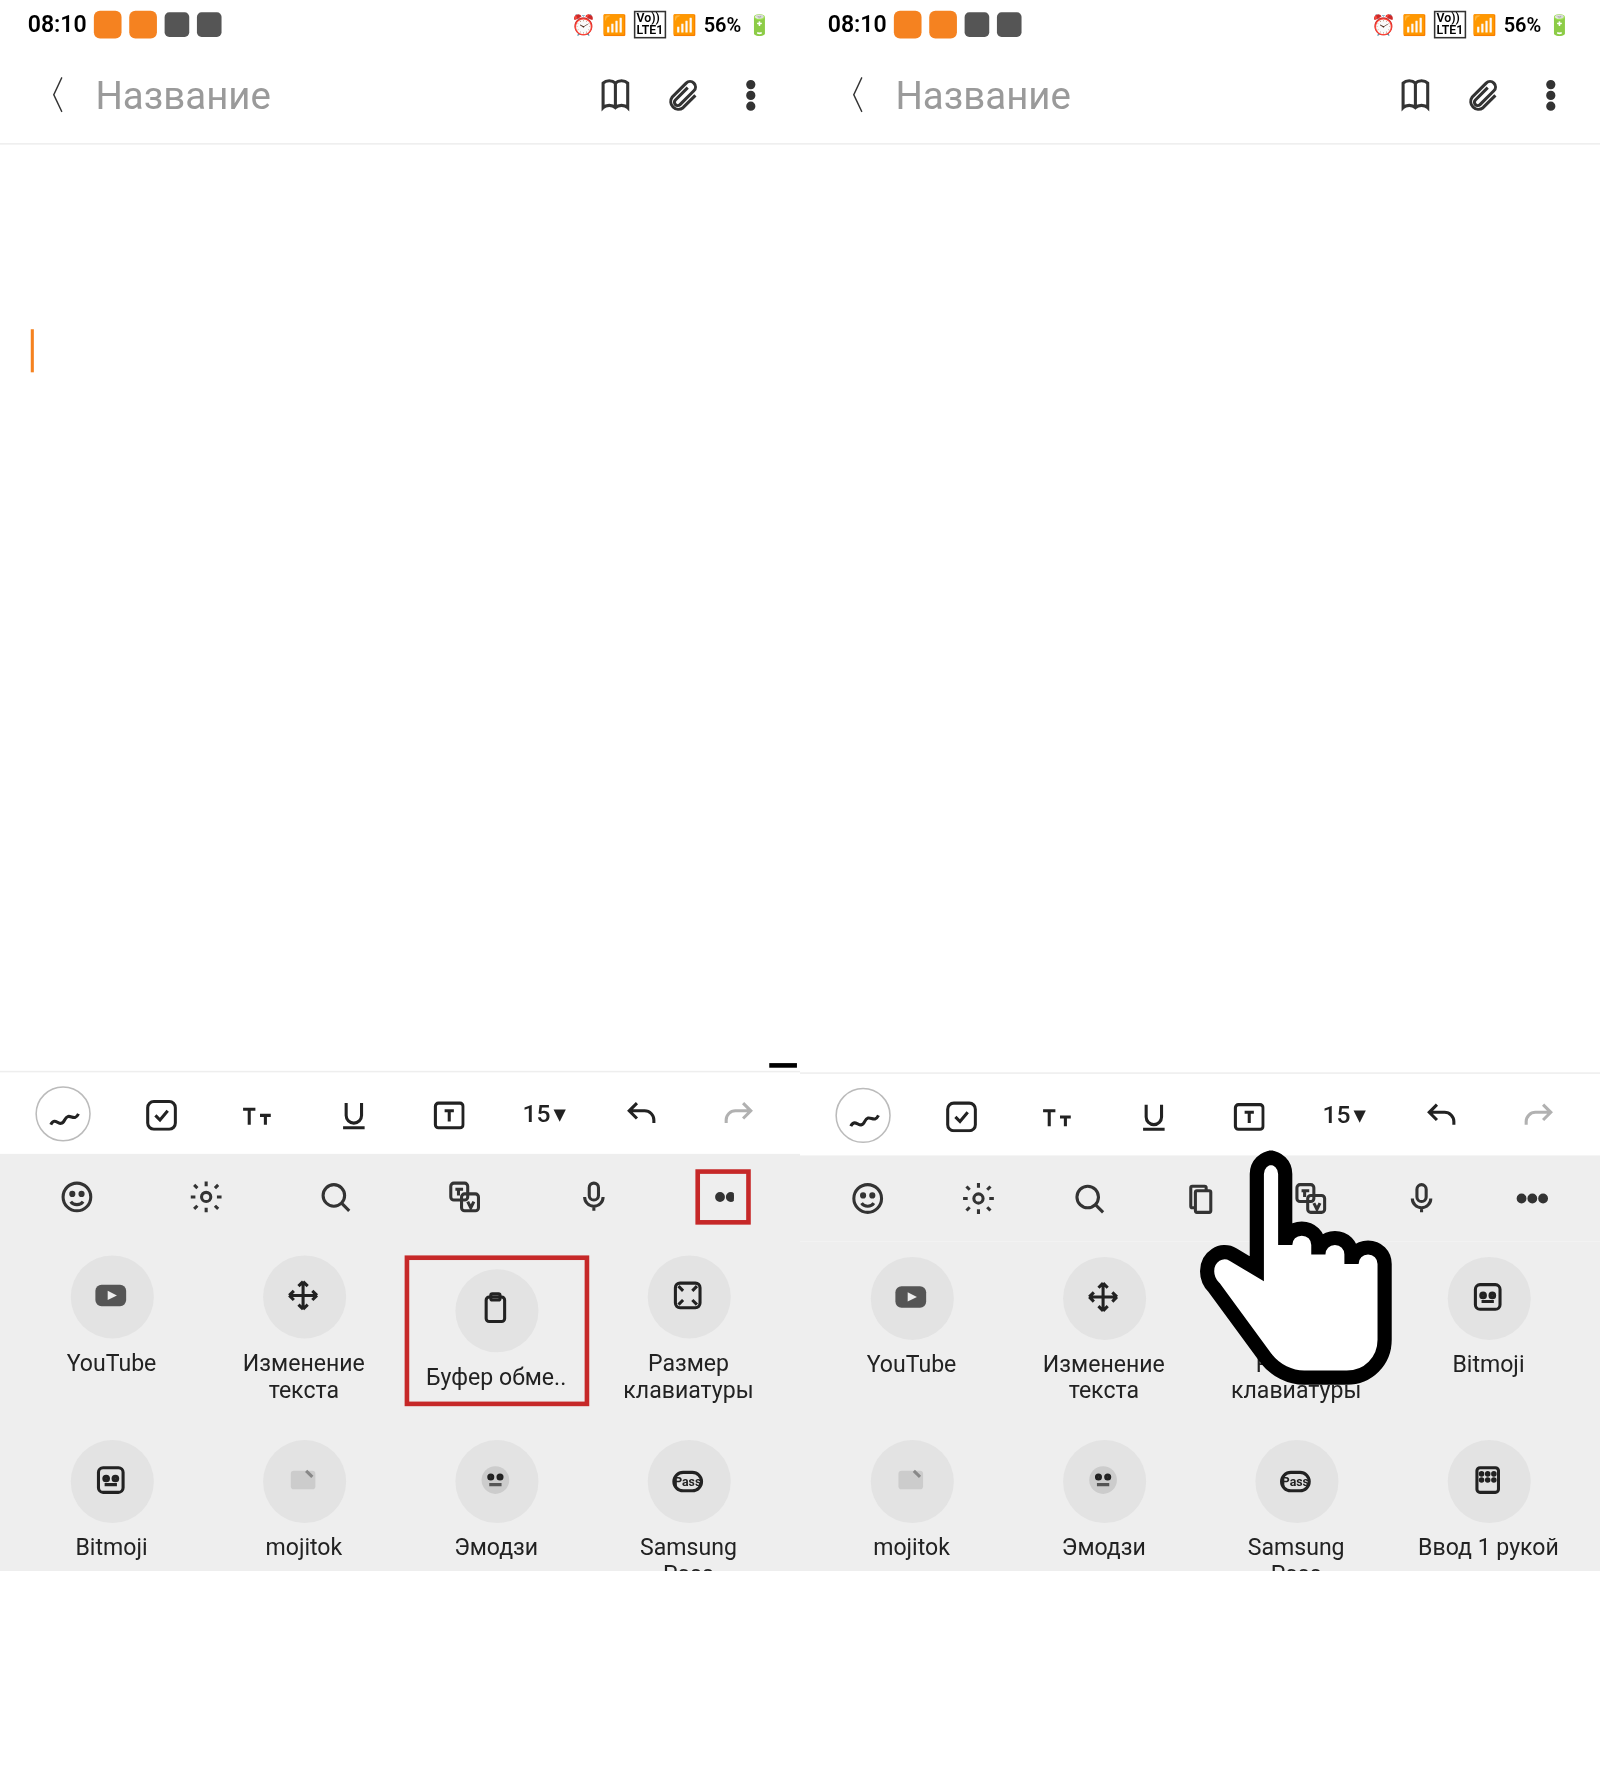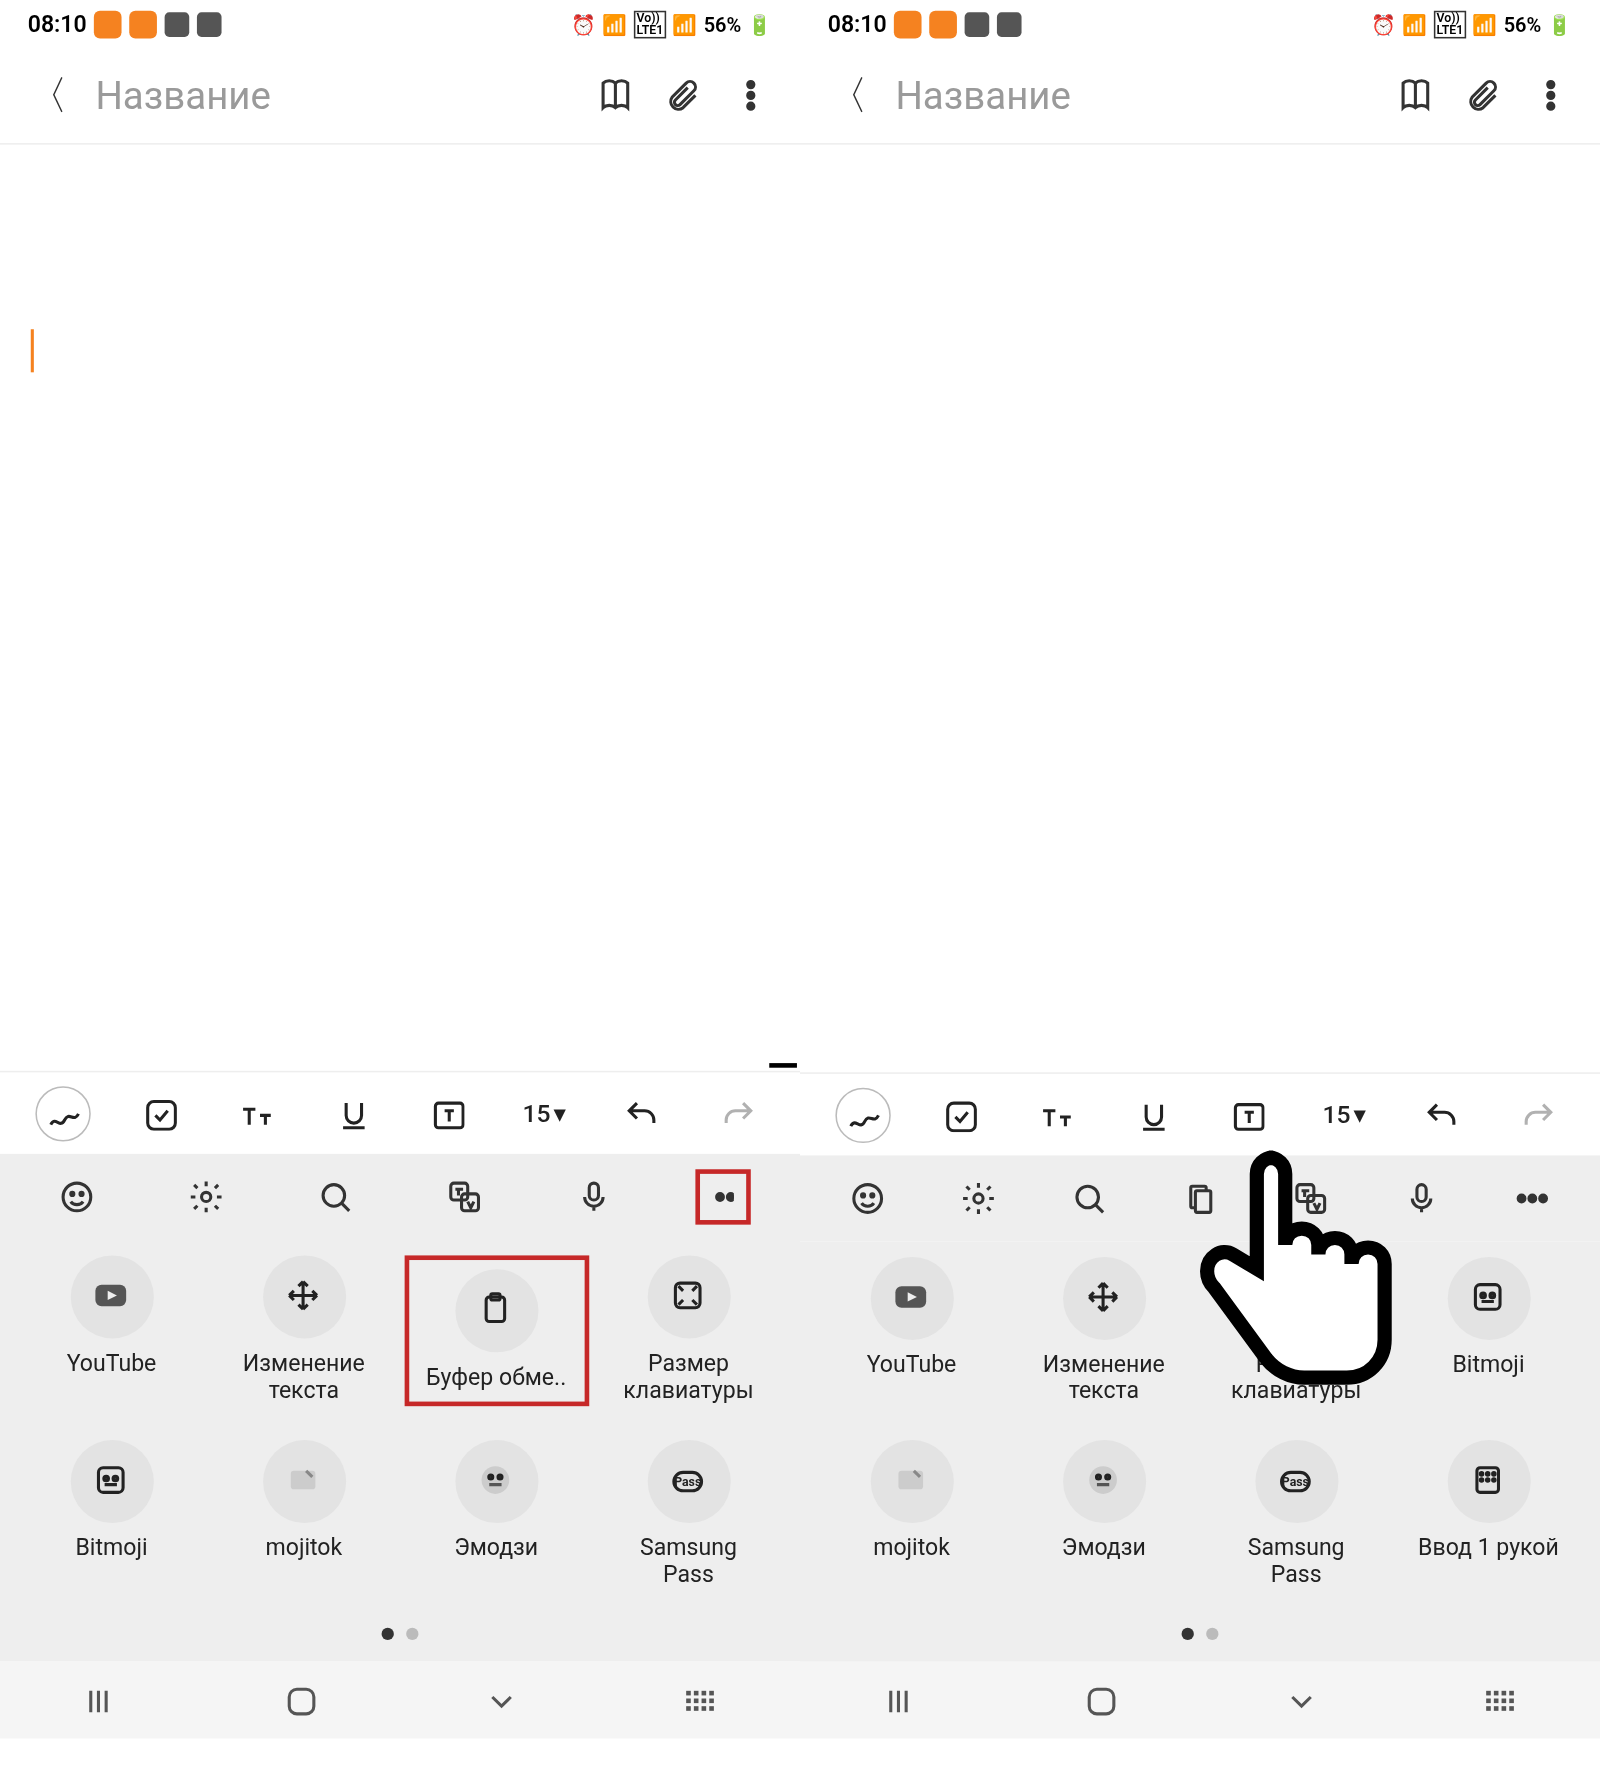--- a/index.html
+++ b/index.html
@@ -12,21 +12,21 @@
   }
   .screen {
     width: 520px;
     height: 1130px;
     display: flex;
     flex-direction: column;
     position: relative;
     background: #fff;
     transform-origin: top left;
   }
-  .screen-wrap { width: 800px; height: 1774px; overflow: hidden; }
+  .screen-wrap { width: 800px; height: 1571px; overflow: hidden; }
   .status-bar {
     height: 32px;
     display: flex;
     align-items: center;
     justify-content: space-between;
     padding: 0 18px;
     font-size: 15px;
     font-weight: 600;
     color: #000;
   }

